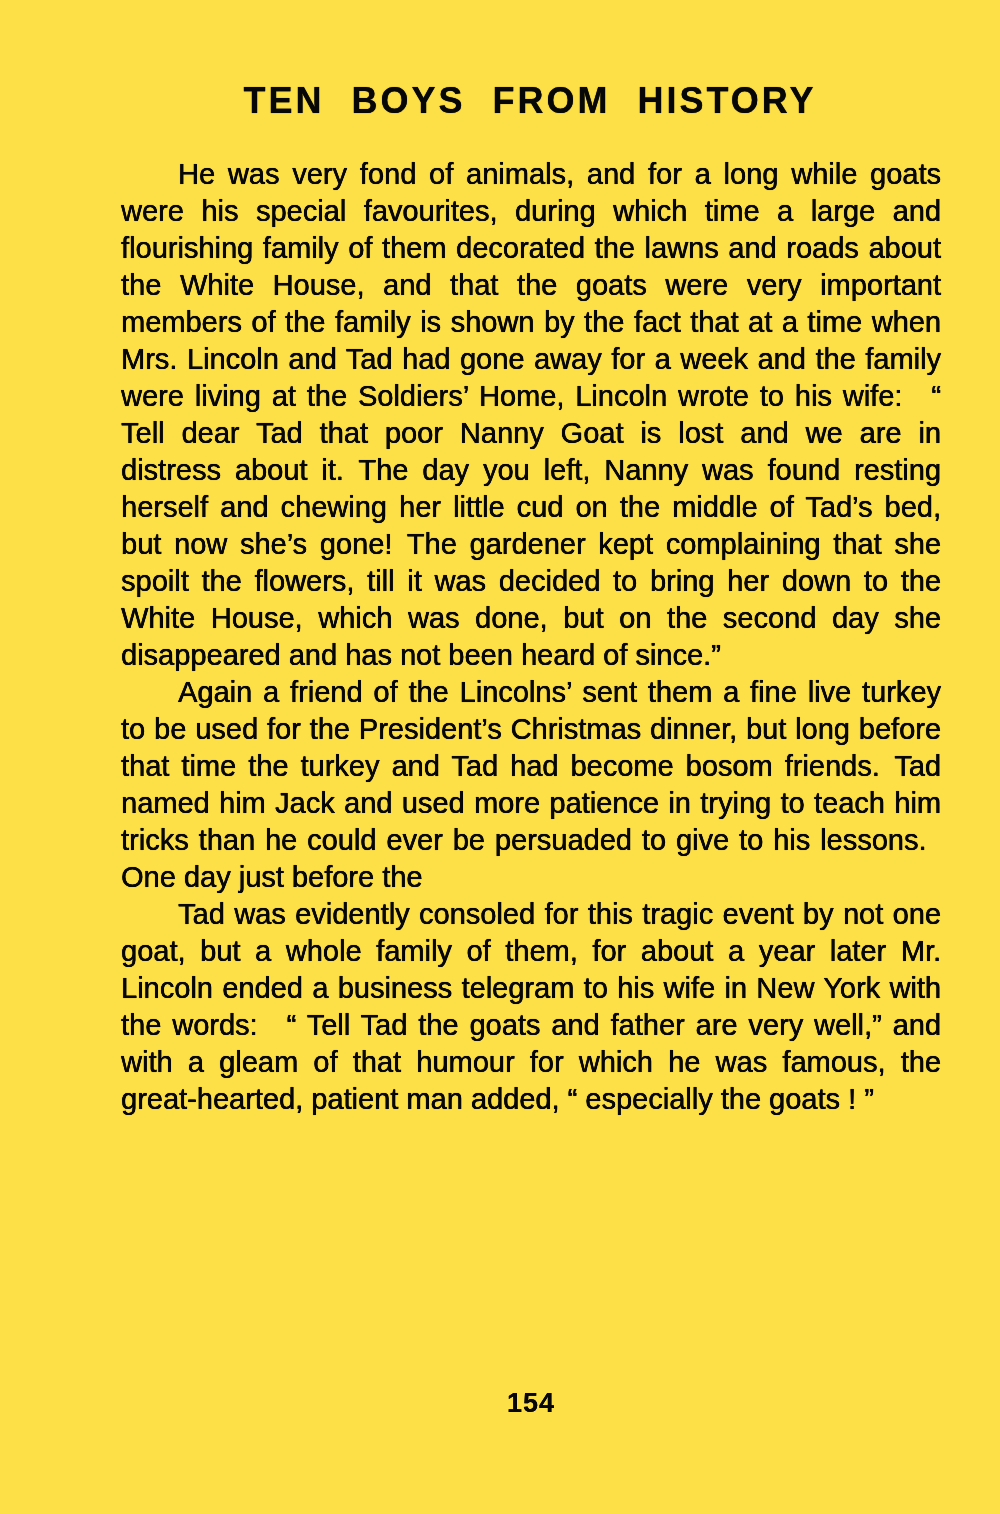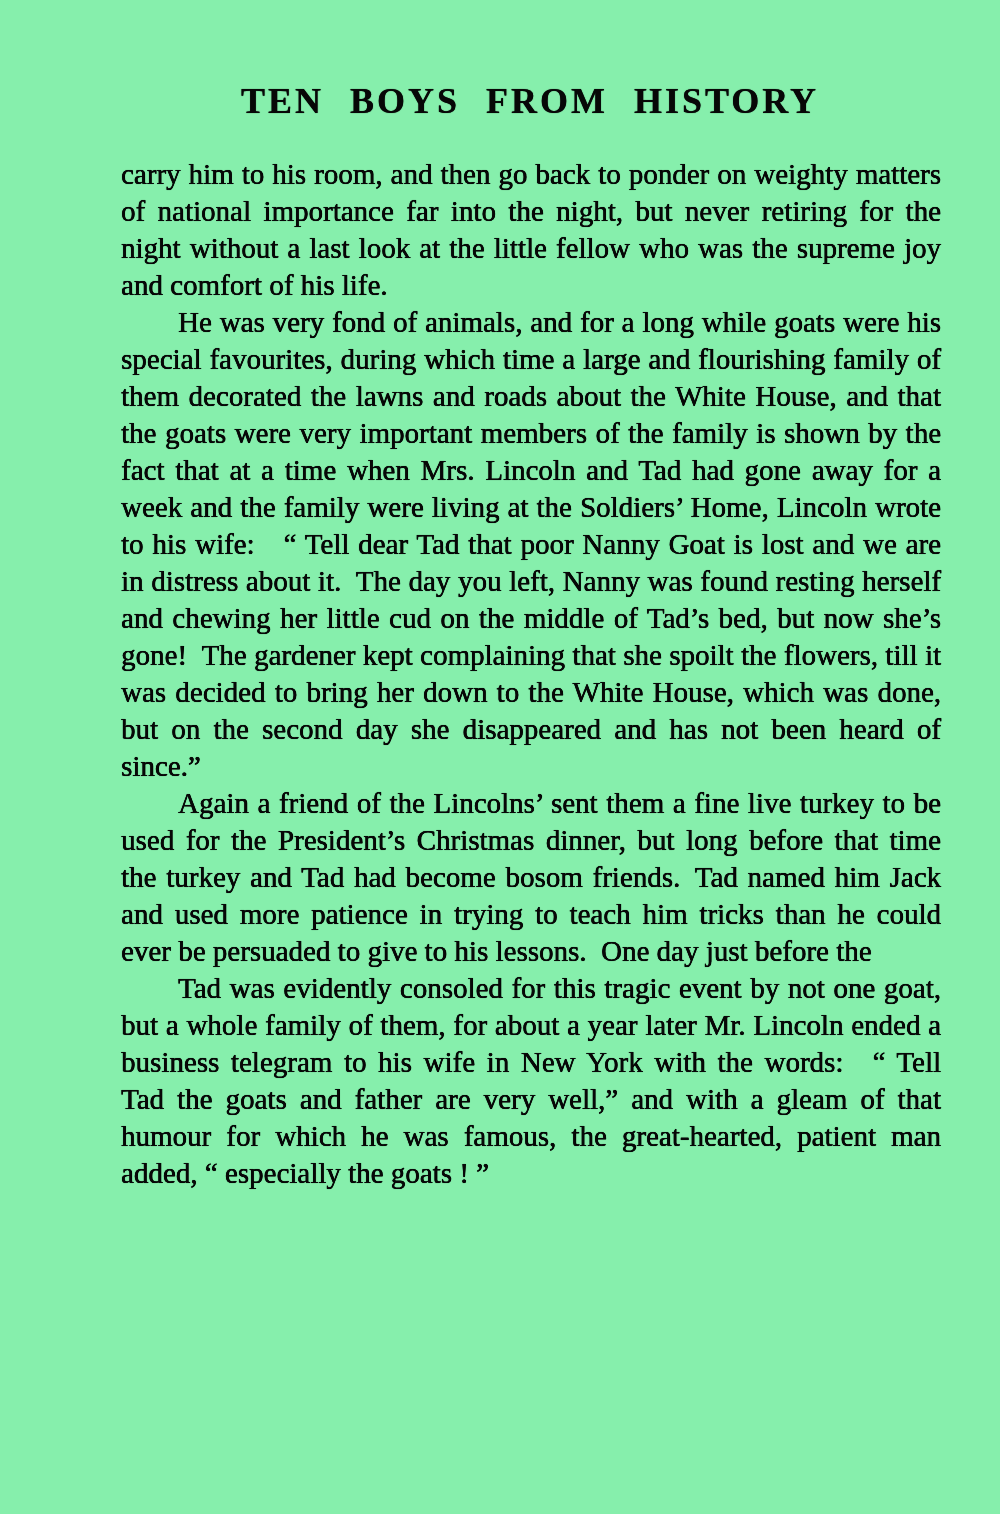--- a/index.html
+++ b/index.html
@@ -4,23 +4,23 @@
 <style>
   html, body {
     margin: 0;
     padding: 0;
     background: #ffffff;
   }
   .page {
     position: relative;
     width: 1000px;
     height: 1514px;
-    background: #86efac;
+    background: #fde047;
     overflow: hidden;
-    font-family: Liberation Serif, serif;
+    font-family: Liberation Sans, sans-serif;
     color: #070707;
   }
   .running-header {
     position: absolute;
     top: 80px;
     left: 120px;
     width: 820px;
     text-align: center;
     font-size: 36px;
     font-weight: 700;
@@ -59,20 +59,20 @@
   }
 </style>
 </head>
 <body>
 
 <div class="page">
 
   <div class="running-header">TEN BOYS FROM HISTORY</div>
 
   <div class="text-block">
-    <p>carry him to his room, and then go back to ponder on weighty matters of national importance far into the night, but never retiring for the night without a last look at the little fellow who was the supreme joy and comfort of his life.</p>
     <p class="indented">He was very fond of animals, and for a long while goats were his special favourites, during which time a large and flourishing family of them decorated the lawns and roads about the White House, and that the goats were very important members of the family is shown by the fact that at a time when Mrs. Lincoln and Tad had gone away for a week and the family were living at the Soldiers’ Home, Lincoln wrote to his wife: “ Tell dear Tad that poor Nanny Goat is lost and we are in distress about it. The day you left, Nanny was found resting herself and chewing her little cud on the middle of Tad’s bed, but now she’s gone! The gardener kept complaining that she spoilt the flowers, till it was decided to bring her down to the White House, which was done, but on the second day she disappeared and has not been heard of since.”</p>
     <p class="indented">Again a friend of the Lincolns’ sent them a fine live turkey to be used for the President’s Christmas dinner, but long before that time the turkey and Tad had become bosom friends. Tad named him Jack and used more patience in trying to teach him tricks than he could ever be persuaded to give to his lessons. One day just before the</p>
     <p class="indented">Tad was evidently consoled for this tragic event by not one goat, but a whole family of them, for about a year later Mr. Lincoln ended a business telegram to his wife in New York with the words: “ Tell Tad the goats and father are very well,” and with a gleam of that humour for which he was famous, the great-hearted, patient man added, “ especially the goats ! ”</p>
   </div>
 
+  <div class="folio">154</div>
 
 </div>
 
 </body></html>

